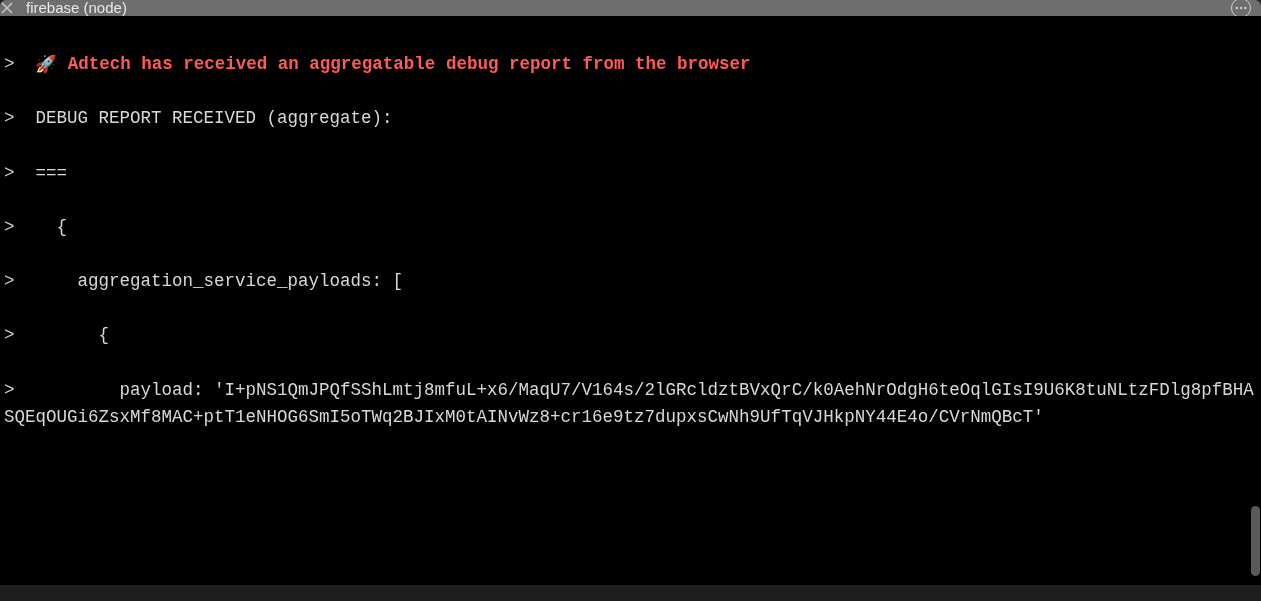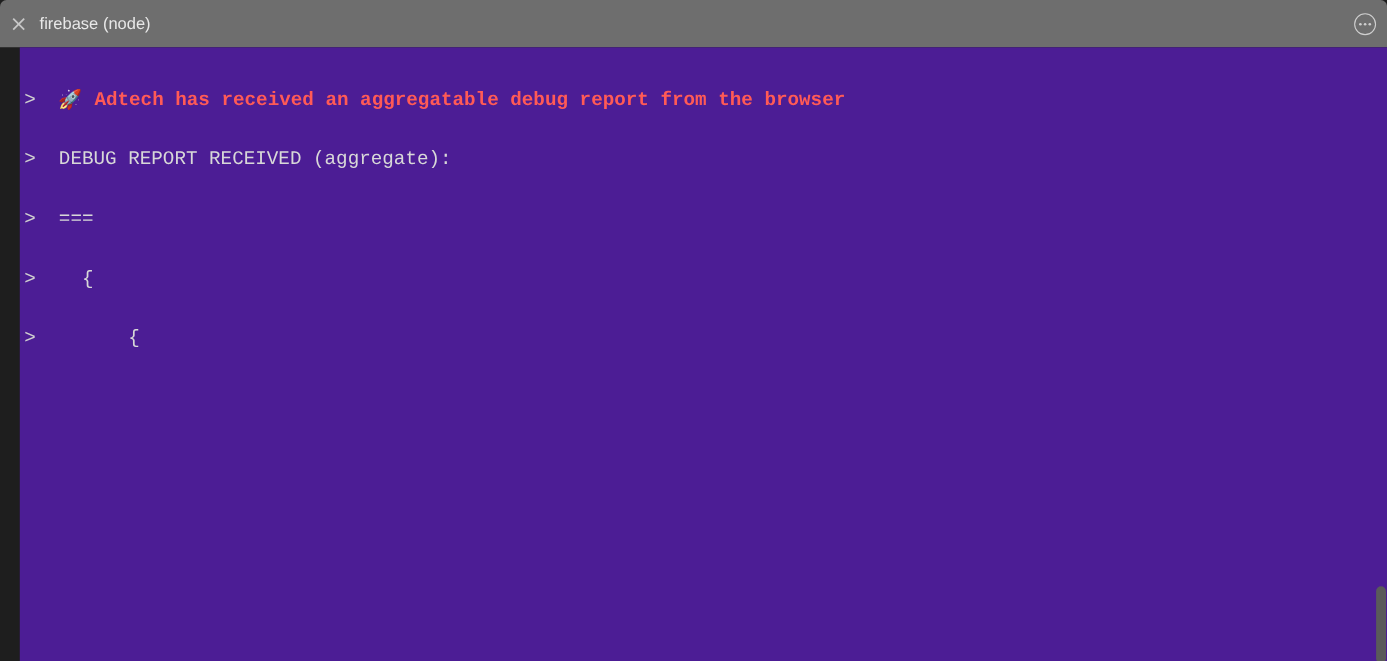--- a/index.html
+++ b/index.html
@@ -12,25 +12,25 @@
     height: 601px;
     overflow: hidden;
     background: #1e1e1e;
     font-family: "Menlo", "Consolas", "Courier New", monospace;
     font-size: 17.5px;
     line-height: 1.55;
     color: #d0d0d0;
     -webkit-font-smoothing: antialiased;
   }
   .tab-bar {
-    height: 43px;
+    height: 16px;
     background: #6e6e6e;
     display: flex;
     align-items: center;
-    padding: 0 10px;
+    padding: 0 0;
     position: relative;
     border-top-left-radius: 6px;
     border-top-right-radius: 6px;
   }
   .tab-close {
     width: 14px;
     height: 14px;
     display: inline-flex;
     align-items: center;
     justify-content: center;
@@ -61,28 +61,27 @@
     align-items: center;
     justify-content: center;
     cursor: pointer;
     color: #cfcfcf;
   }
   .tab-more svg {
     width: 12px;
     height: 4px;
   }
   .terminal {
-    background: #4c1d95;
+    background: #000000;
     padding: 8px 6px 8px 4px;
     height: calc(601px - 32px);
     overflow: hidden;
     position: relative;
     white-space: pre-wrap;
     word-break: break-all;
-    margin-left: 18px;
   }
   .scrollbar-track {
     position: absolute;
     right: 1px;
     top: 0;
     bottom: 0;
     width: 9px;
   }
   .scrollbar-thumb {
     position: absolute;
@@ -127,21 +126,23 @@
       <circle cx="12" cy="2" r="1.4"></circle>
     </svg>
   </span>
 </div>
 
 <div class="terminal">
 <span class="line"><span class="prompt">&gt;  </span><span class="rocket">🚀</span><span class="hl"> Adtech has received an aggregatable debug report from the browser</span></span>
 <span class="line"><span class="prompt">&gt;  </span><span class="body-text">DEBUG REPORT RECEIVED (aggregate):</span></span>
 <span class="line"><span class="prompt">&gt;  </span><span class="body-text">===</span></span>
 <span class="line"><span class="prompt">&gt;  </span><span class="body-text">  {</span></span>
+<span class="line"><span class="prompt">&gt;  </span><span class="body-text">    aggregation_service_payloads: [</span></span>
 <span class="line"><span class="prompt">&gt;  </span><span class="body-text">      {</span></span>
+<span class="line"><span id="l8out" class="body-text">&gt;          payload: 'I+pNS1QmJPQfSShLmtj8mfuL+x6/MaqU7/V164s/2lGRcldztBVxQrC/k0AehNrOdgH6teOqlGIsI9U6K8tuNLtzFDlg8pfBHASQEqOUGi6ZsxMf8MAC+ptT1eNHOG6SmI5oTWq2BJIxM0tAINvWz8+cr16e9tz7dupxsCwNh9UfTqVJHkpNY44E4o/CVrNmQBcT'</span></span>
 
 
 
 
 
 
   <div class="scrollbar-track">
     <div class="scrollbar-thumb" style="top:490px;height:70px;"></div>
   </div>
 </div>

